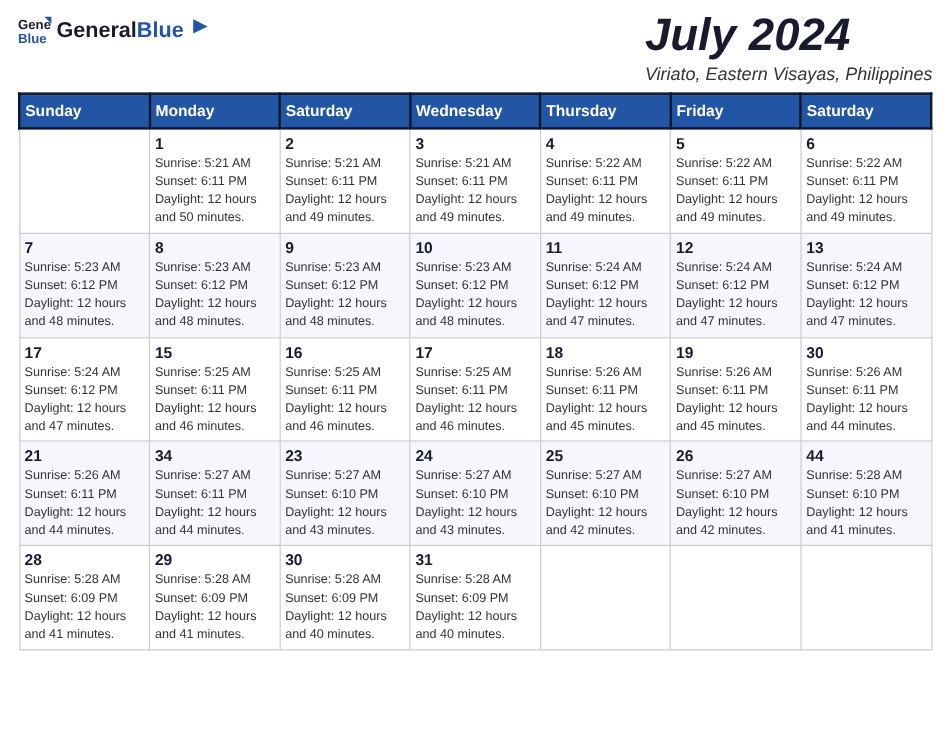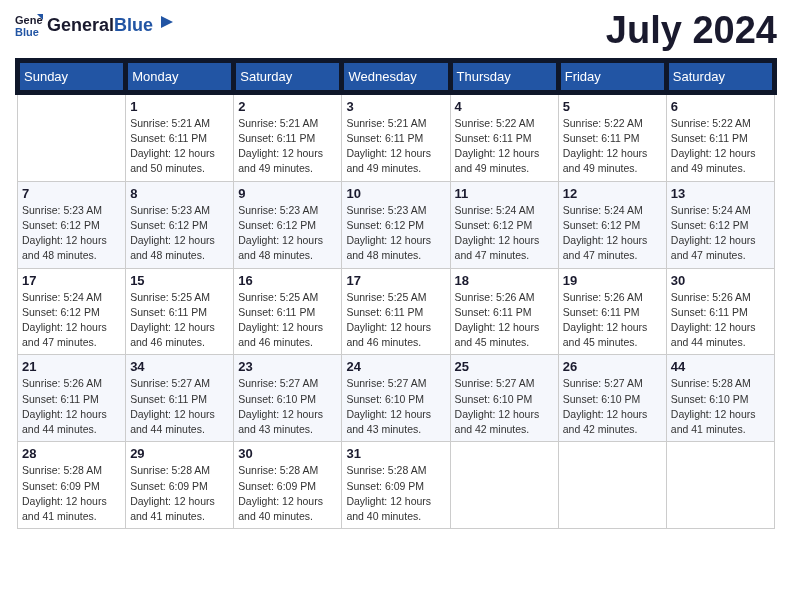--- a/index.html
+++ b/index.html
@@ -32,20 +32,21 @@
       font-weight: bold;
       color: #2255a4;
       line-height: 1.1;
     }
     .logo-icon {
       width: 28px;
       height: 28px;
     }
     .title-area {
       text-align: left;
+      font-style: italic;
     }
     .month-title {
       font-size: 38px;
       font-weight: bold;
       color: #1a1a2e;
       line-height: 1.1;
     }
     .location {
       font-size: 15px;
       color: #333;
@@ -55,22 +56,22 @@
       width: 100%;
       border-collapse: collapse;
       font-size: 11px;
     }
     thead tr th {
       background-color: #2255a4;
       color: #fff;
       padding: 6px 4px;
       text-align: left;
       font-size: 13px;
-      font-weight: normal;
-      border: 5px solid #0f172a;
+      font-weight: bold;
+      border: 2px solid #0f172a;
     }
     tbody tr td {
       border: 1px solid #ccc;
       vertical-align: top;
       padding: 4px 4px;
       min-height: 80px;
       background: #fff;
     }
     tbody tr:nth-child(even) td {
       background: #f5f7fc;
@@ -106,20 +107,21 @@
         <span class="logo-text-general">General</span>
           <span class="logo-text-blue">Blue</span>
         <svg width="18" height="18" viewBox="0 0 18 18" style="margin-left:2px; margin-bottom:2px;">
           <polygon points="6,3 18,9 6,15" fill="#2255a4"></polygon>
         </svg>
       </div>
     </div>
   </div>
   <div class="title-area">
     <div class="month-title">July 2024</div>
+    <div class="location">Viriato, Eastern Visayas, Philippines</div>
   </div>
 </div>
 
 <table>
   <thead>
     <tr>
     <th>Sunday</th>
         <th>Monday</th>
         <th>Saturday</th>
         <th>Wednesday</th>

